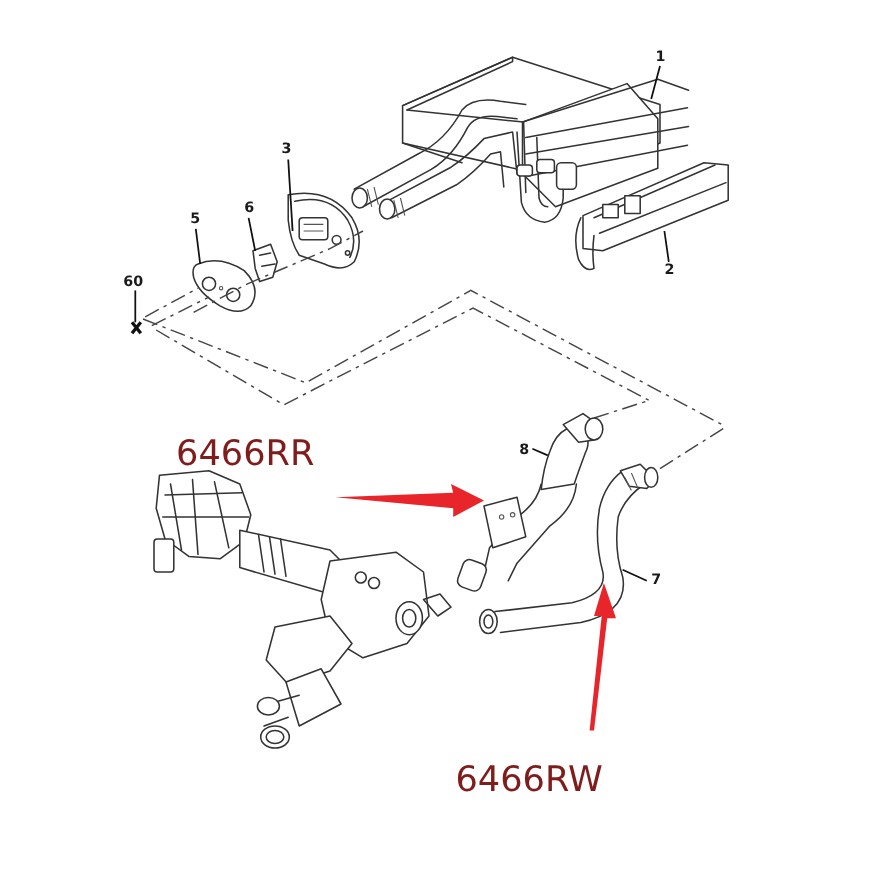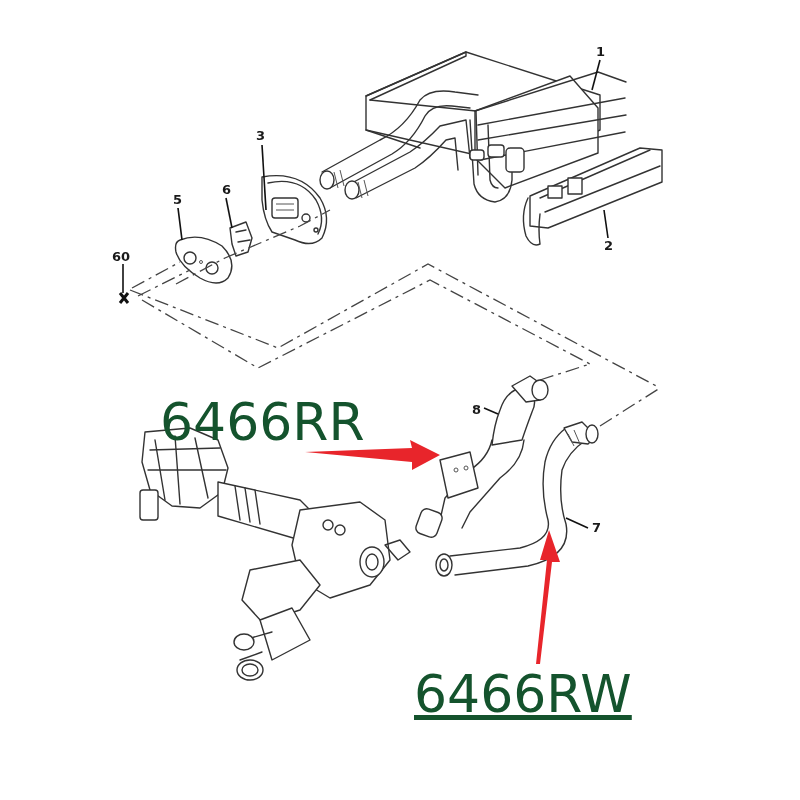--- a/index.html
+++ b/index.html
@@ -1,19 +1,19 @@
 <!DOCTYPE html>
 <html><head>
 <meta charset="utf-8">
 <style>
   html, body { margin: 0; padding: 0; background: #ffffff; }
   #canvas { position: relative; width: 800px; height: 800px; background: #ffffff; overflow: hidden; font-family: "Liberation Sans", sans-serif; }
   svg.diagram { position: absolute; left: 0; top: 0; width: 800px; height: 800px; }
   .callout { position: absolute; font-family: "DejaVu Sans", sans-serif; font-weight: bold; font-size: 13px; color: #1a1a1a; }
-  .part-label { position: absolute; font-family: "DejaVu Sans", sans-serif; font-size: 52px; color: #14532d; letter-spacing: 0px; line-height: 1; }
+  .part-label { position: absolute; font-family: "DejaVu Sans", sans-serif; font-size: 32px; color: #7f1d1d; letter-spacing: 0px; line-height: 1; }
   .ln { fill: none; stroke: #333; stroke-width: 1.4; stroke-linejoin: round; stroke-linecap: round; }
   .lnf { fill: #fff; stroke: #333; stroke-width: 1.4; stroke-linejoin: round; }
   .thin { fill: none; stroke: #555; stroke-width: 1; }
   .dash { fill: none; stroke: #444; stroke-width: 1.3; stroke-dasharray: 14 5 3 5; }
   .leader { stroke: #111; stroke-width: 1.6; fill: none; }
   .arrow { fill: #e8252b; }
 </style>
 </head>
 <body>
 
@@ -153,14 +153,14 @@
   <div class="callout" style="left:596px;top:44px;">1</div>
   <div class="callout" style="left:604px;top:238px;">2</div>
   <div class="callout" style="left:256px;top:128px;">3</div>
   <div class="callout" style="left:173px;top:192px;">5</div>
   <div class="callout" style="left:222px;top:182px;">6</div>
   <div class="callout" style="left:592px;top:520px;">7</div>
   <div class="callout" style="left:472px;top:402px;">8</div>
   <div class="callout" style="left:112px;top:249px;">60</div>
 
   <div class="part-label" style="left:160px;top:396px;">6466RR</div>
-  <div class="part-label" style="left:414px;top:668px;text-decoration:underline;">6466RW</div>
+  <div class="part-label" style="left:414px;top:692px;">6466RW</div>
 </div>
 
 </body></html>

